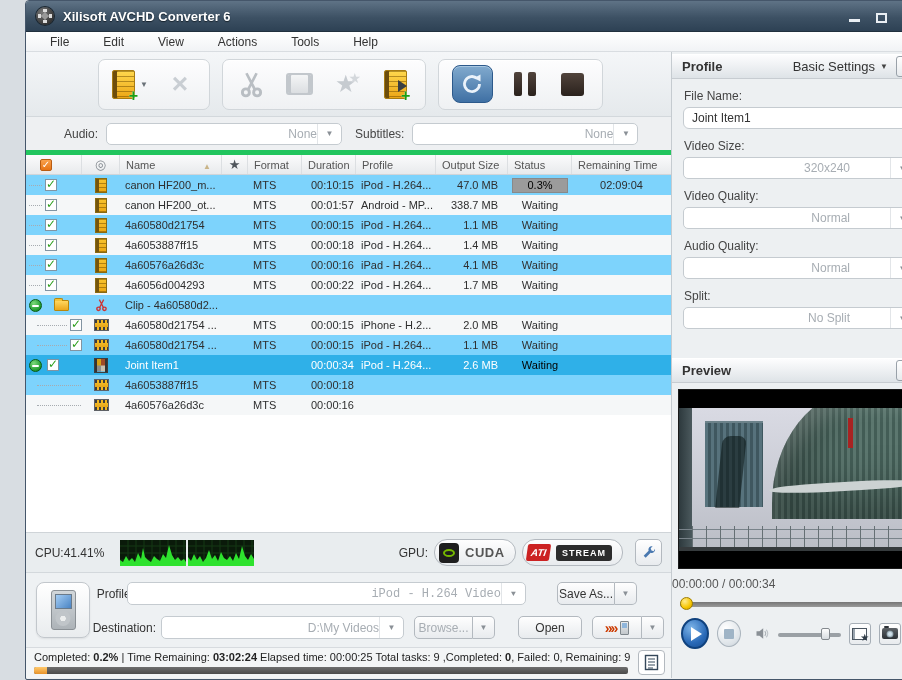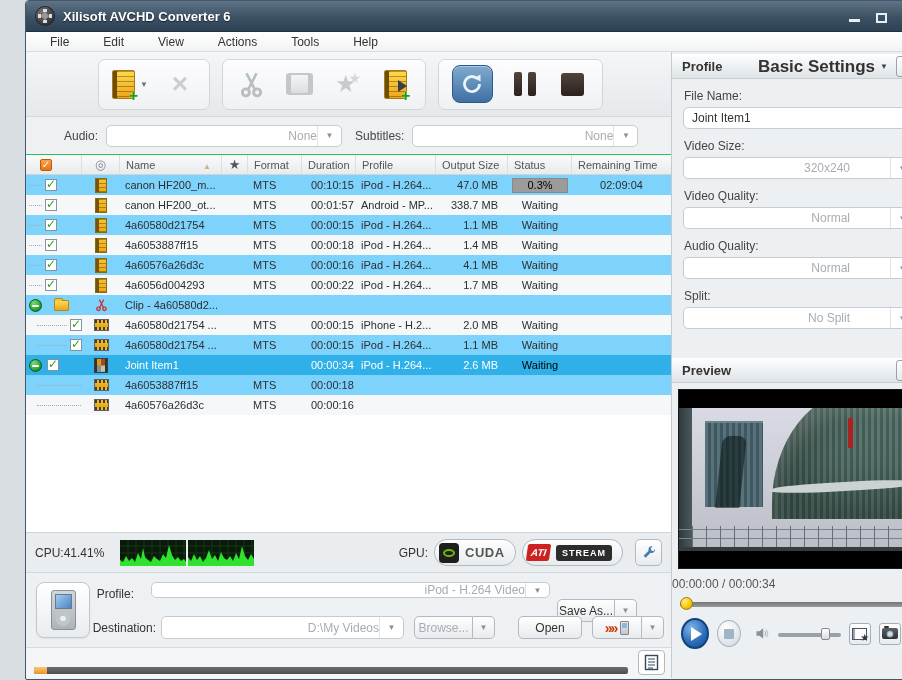--- a/index.html
+++ b/index.html
@@ -40,21 +40,21 @@
   .x-big{color:#c9ced3;font-size:28px;font-weight:bold;line-height:26px;}
   .ic-crop{width:27px;height:22px;border:2px solid #c2c7cc;border-radius:3px;background:linear-gradient(#f4f5f6,#dbdee1);box-shadow:inset 3px 0 0 #c2c7cc, inset -3px 0 0 #c2c7cc;}
   .fx-star1{color:#c6cbd0;font-size:24px;line-height:20px;}
   .fx-star2{color:#d4d8dc;font-size:14px;margin-left:-8px;margin-top:-12px;}
   .arrow-dark{width:0;height:0;border-left:9px solid #3a3f44;border-top:6px solid transparent;border-bottom:6px solid transparent;position:absolute;right:-1px;top:9px;}
   .btn-convert{width:41px;height:38px;border-radius:8px;background:linear-gradient(#81aace,#3f70a4);border:1px solid #2c598b;box-shadow:inset 0 1px 0 #aac8e2;display:flex;align-items:center;justify-content:center;}
   .btn-pause{display:flex;gap:6px;}
   .btn-pause i{width:8px;height:24px;background:linear-gradient(#51443c,#2a211c);border-radius:2px;display:block;}
   .btn-stop i{width:23px;height:23px;background:linear-gradient(#51443c,#2a211c);border-radius:3px;display:block;}
   
-  .filterbar{height:38px;background:#eef0f2;border-bottom:1px solid #22c55e;display:flex;align-items:center;font-size:12px;color:#444;padding-left:38px;flex:none;}
+  .filterbar{height:38px;background:#eef0f2;border-bottom:5px solid #22c55e;display:flex;align-items:center;font-size:12px;color:#444;padding-left:38px;flex:none;}
   .combo{height:22px;background:#fff;border:1px solid #c5cbd0;border-radius:5px;display:flex;align-items:center;overflow:hidden;}
   .combo .val{flex:1;padding-left:8px;color:#a7adb3;font-size:12px;white-space:nowrap;overflow:hidden;text-align:right;}
   .caret{width:24px;height:100%;display:flex;align-items:center;justify-content:center;border-left:1px solid #e2e5e8;flex:none;}
   .caret::after{content:"▼";color:#8a9096;font-size:8px;}
   
   .filetable{height:378px;background:#fff;position:relative;font-size:11px;color:#2e2e2e;flex:none;overflow:hidden;border-bottom:1px solid #cfd4d8;}
   .thead{display:grid;grid-template-columns:56px 38px 102px 26px 54px 54px 80px 72px 64px 99px;height:20px;background:linear-gradient(#fbfbfc,#e8eaec);border-bottom:1px solid #d1d5d9;}
   .th{display:flex;align-items:center;padding-left:6px;border-right:1px solid #dcdfe2;color:#555;overflow:hidden;white-space:nowrap;}
   .hcb{width:12px;height:12px;margin-left:8px;border:1px solid #b85c12;border-radius:2px;background:linear-gradient(#f9a14c,#e77314);display:inline-flex;align-items:center;justify-content:center;}
   .hcb::after{content:"✓";color:#fff;font-size:10px;font-weight:bold;margin-top:-1px;}
@@ -124,21 +124,21 @@
   .mini-ipod::before{content:"";position:absolute;top:1px;left:1px;right:1px;height:5px;background:#8fb6dc;}
   
   .statusbar{height:30px;background:#f3f5f6;position:relative;font-size:11px;color:#222;padding:3px 8px 0;flex:none;}
   .sb-text{white-space:nowrap;}
   .sb-text .b{font-weight:bold;}
   .sb-track{position:absolute;left:8px;top:19px;width:594px;height:7px;background:linear-gradient(#6e6e6e,#4c4c4c);border-radius:2px;overflow:hidden;}
   .sb-fill{width:13px;height:100%;background:linear-gradient(#ffc96c,#e8932b);}
   .details-btn{position:absolute;right:6px;top:2px;width:27px;height:25px;border:1px solid #b3b9bf;border-radius:4px;background:#fff;display:flex;align-items:center;justify-content:center;}
   
   .panel-hd{height:25px;margin-top:2px;background:linear-gradient(#fdfdfe,#dee3e7);border-top:1px solid #fff;border-bottom:1px solid #c7ccd1;display:flex;align-items:center;padding:0 5px 0 10px;font-size:13px;font-weight:bold;color:#333;flex:none;}
-  .panel-hd .preset{margin-left:auto;font-weight:bold;font-size:17px;display:flex;align-items:center;gap:5px;color:#333;}
+  .panel-hd .preset{margin-left:auto;font-weight:normal;font-size:13px;display:flex;align-items:center;gap:5px;color:#333;}
   .preset::after{content:"▼";font-size:8px;color:#444;}
   .expand-btn{width:25px;height:21px;border:1px solid #99a1a9;border-radius:3px;background:linear-gradient(#fff,#e7eaed);display:flex;align-items:center;justify-content:center;margin-left:8px;flex:none;}
   .expand-btn::after{content:"▶";font-size:10px;color:#1c2a3a;}
   .fgroup{flex:none;}
   .flabel{font-size:12px;color:#444;margin:10px 0 4px 12px;}
   .fctrl{margin:0 11px;height:22px;gap:40px;}
   .finput{margin:0 11px;height:22px;background:#fff;border:1px solid #c5cbd0;border-radius:6px;display:flex;align-items:center;padding-left:8px;font-size:12px;color:#333;}
   .pv-hd{margin-top:29px;}
   .video{margin:6px 6px 0;height:180px;background:#000;border:1px solid #1a1a1a;position:relative;overflow:hidden;flex:none;}
   .photo{position:absolute;left:0;right:0;top:18px;bottom:17px;background:linear-gradient(#d9dae3,#c8cad3 60%,#babdc5);overflow:hidden;}
@@ -528,25 +528,25 @@
               </svg>
           </div>
         </div>
       </div>
 
       <div class="outputbar">
         <div class="ipod-btn">
             <span class="ipod"></span>
           </div>
         <span class="olabel" style="left:0;top:14px;width:108px;">Profile:</span>
-        <div class="combo" style="position:absolute;left:125px;top:9px;width:399px;height:16px;">
+        <div class="combo" style="position:absolute;left:101px;top:9px;width:399px;height:23px;font-family:Liberation Mono, monospace;">
           <span class="val">iPod - H.264 Video</span>
           <span class="caret"></span>
         </div>
-        <div class="split" style="left:531px;top:26px;width:80px;">
+        <div class="split" style="left:531px;top:9px;width:80px;">
           <div class="btn main-part">Save As...</div>
           <div class="btn caret-part"></div>
         </div>
         <span class="olabel" style="left:0;top:48px;width:130px;">Destination:</span>
         <div class="combo" style="position:absolute;left:135px;top:43px;width:243px;height:23px;">
           <span class="val">D:\My Videos</span>
           <span class="caret"></span>
         </div>
         <div class="split" style="left:388px;top:43px;width:81px;">
           <div class="btn main-part disabled-text">Browse...</div>
@@ -556,20 +556,21 @@
         <div class="split" style="left:566px;top:43px;width:72px;">
           <div class="btn main-part">
             <span class="chev">»»</span>
             <span class="mini-ipod"></span>
           </div>
           <div class="btn caret-part"></div>
         </div>
       </div>
 
       <div class="statusbar">
+        <span class="sb-text"><span>Completed: </span><span class="b">0.2%</span><span> | </span><span>Time Remaining: </span><span class="b">03:02:24</span><span> Elapsed time: 00:00:25 Total tasks: 9 ,Completed: </span><span class="b">0</span><span>, Failed: 0, Remaining: 9</span></span>
         <div class="sb-track">
             <div class="sb-fill"></div>
           </div>
         <div class="details-btn">
           <svg width="15" height="17" viewBox="0 0 15 17">
               <rect x="1.5" y="1.5" width="12" height="14" fill="#fff" stroke="#35485a" stroke-width="1.4"></rect>
               <path d="M4 5h7M4 8h7M4 11h7M4 14h5" stroke="#35485a" stroke-width="1.2"></path>
             </svg>
         </div>
       </div>

